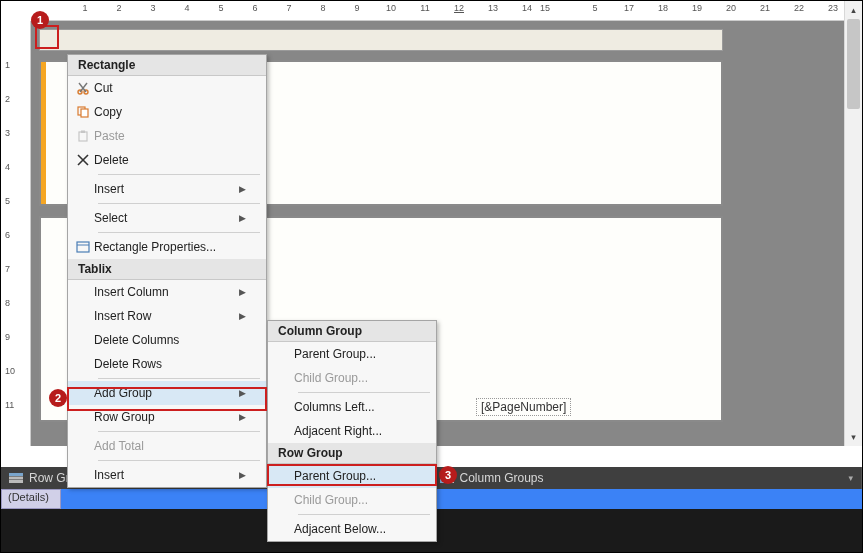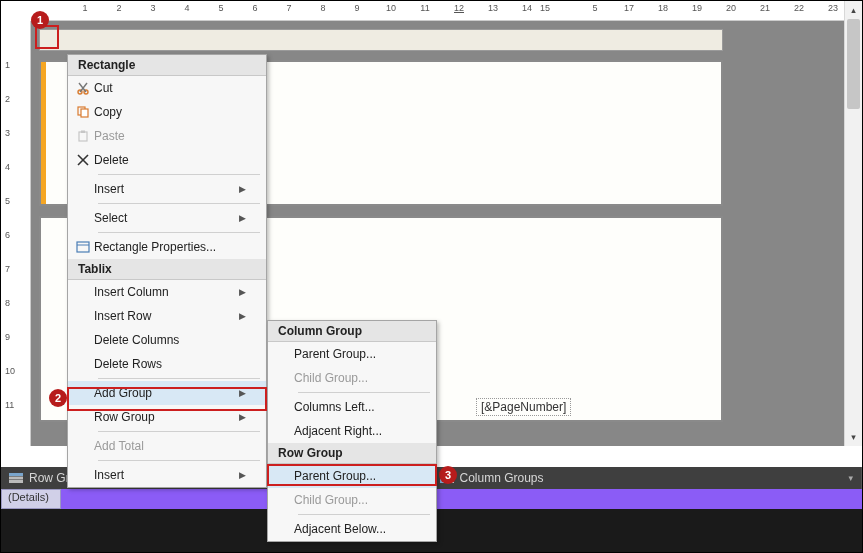--- a/index.html
+++ b/index.html
@@ -25,21 +25,21 @@
 
 .scrollbar { position: absolute; top: 0; right: 0; width: 18px; bottom: 106px; background: #f1f1f1; border-left: 1px solid #d8d8d8; }
 .scroll-thumb { position: absolute; top: 18px; left: 2px; right: 2px; height: 90px; background: #c6c6c6; border-radius: 2px; }
 .scroll-btn { position: absolute; left: 0; right: 0; height: 18px; text-align: center; font-size: 9px; color: #444; line-height: 18px; }
 
 .groups-bar { position: absolute; left: 0; right: 0; bottom: 63px; height: 22px; background: #3f3f3f; color: #d6d6d6; display: flex; }
 .groups-half { flex: 1; display: flex; align-items: center; padding: 0 8px; gap: 6px; border-right: 1px solid #555; }
 .groups-half .arrow { margin-left: auto; font-size: 9px; color: #aaa; }
 .grp-icon { width: 14px; height: 10px; }
 
-.details-bar { position: absolute; left: 0; right: 0; bottom: 43px; height: 20px; background: #8b5cf6; display: flex; }
+.details-bar { position: absolute; left: 0; right: 0; bottom: 43px; height: 20px; background: #3b82f6; display: flex; }
 .details-cell { width: 60px; background: #d1d0e8; border: 1px solid #9b98c2; padding: 1px 6px; font-size: 11px; color: #333; }
 .black-bar { position: absolute; left: 0; right: 0; bottom: 0; height: 43px; background: #1a1a1a; }
 
 .ctx-menu { position: absolute; background: #f7f7f7; border: 1px solid #a5a5a5; box-shadow: 2px 2px 4px rgba(0,0,0,0.25); z-index: 20; font-size: 12px; }
 .ctx-menu .hdr { background: #e5e5e5; padding: 3px 10px; font-weight: bold; color: #222; border-bottom: 1px solid #c8c8c8; }
 .ctx-menu .item { display: flex; align-items: center; padding: 4px 20px 4px 4px; cursor: default; position: relative; }
 .ctx-menu .item .icon-slot { width: 22px; height: 16px; display: flex; align-items: center; justify-content: center; }
 .ctx-menu .item .lbl { flex: 1; color: #222; }
 .ctx-menu .item .sub { font-size: 9px; color: #555; }
 .ctx-menu .item.disabled .lbl { color: #9a9a9a; }

